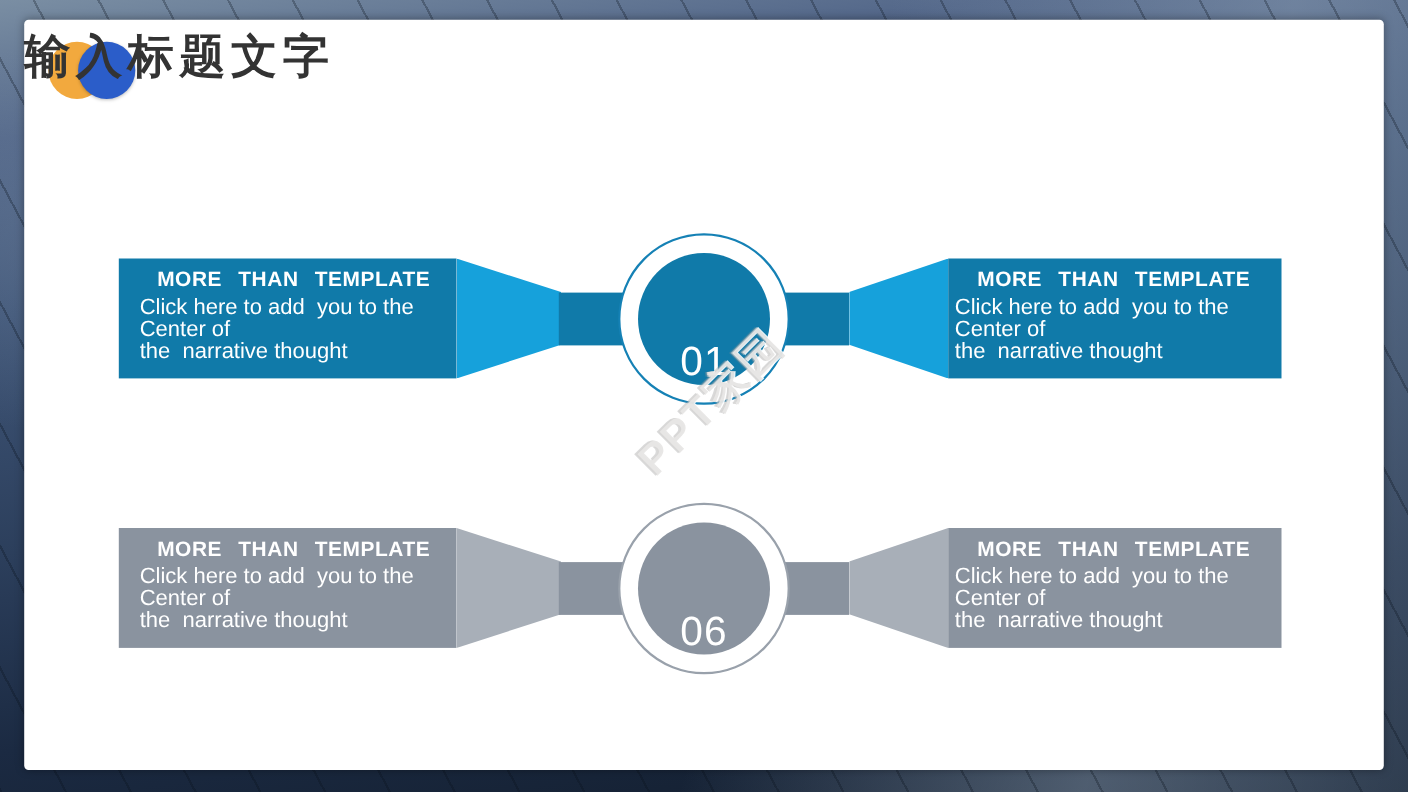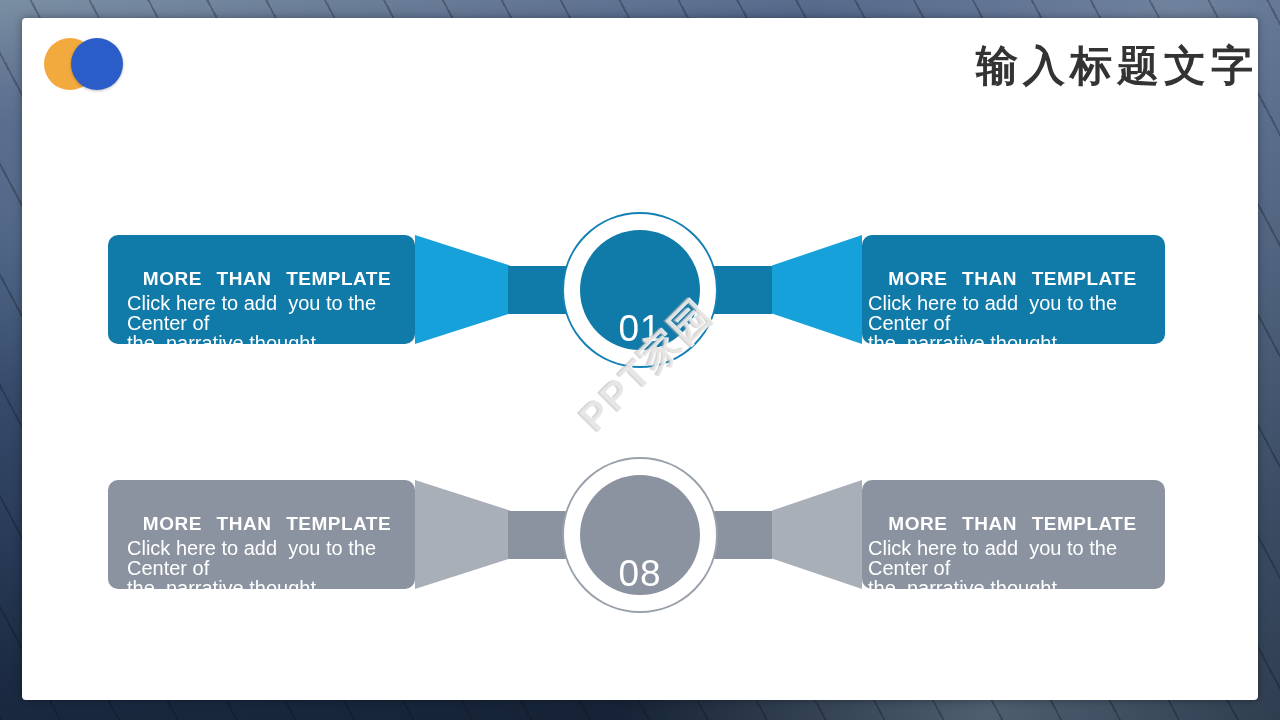--- a/index.html
+++ b/index.html
@@ -23,36 +23,36 @@
     background:var(--panel-bg);border-radius:4px;
     box-shadow:0 0 8px rgba(0,0,0,.35);
   }
   
   .logo{position:absolute;left:0;top:0;width:130px;height:100px;}
   .logo .circle{position:absolute;width:52px;height:52px;border-radius:50%;}
   .logo .yellow{left:22px;top:20px;background:var(--logo-yellow);}
   .logo .blue{left:49px;top:20px;background:var(--logo-blue);box-shadow:0 1px 3px rgba(0,0,0,.25);}
   
   .title{
-    position:absolute;left:0;top:20px;width:100%;margin:0;
-    text-align:right;
+    position:absolute;left:0;top:5px;width:100%;margin:0;
+    text-align:left;
     font-family:"DejaVu Serif","Liberation Serif",serif;
     font-size:42px;font-weight:bold;letter-spacing:5px;
     color:var(--title-text);
   }
   
   .row{position:absolute;left:0;width:100%;height:156px;}
   .row-blue{--dark:var(--accent-blue-dark);--light:var(--accent-blue-light);--ring:var(--accent-blue-ring);}
   .row-gray{--dark:var(--gray-dark);--light:var(--gray-light);--ring:var(--gray-ring);}
   .row-1{top:194px;}
   .row-2{top:439px;}
 
   .box{
     position:absolute;top:23px;height:109px;background:var(--dark);
-    color:#fff;box-sizing:border-box;padding-top:32px;border-radius:10px;
+    color:#fff;box-sizing:border-box;padding-top:8px;
   }
   .box-left{left:86px;width:307px;padding-left:19px;padding-right:8px;}
   .box-right{left:840px;width:303px;padding-left:6px;padding-right:8px;}
   .box-heading{
     font-size:19px;font-weight:bold;letter-spacing:.5px;word-spacing:9px;
     text-align:center;line-height:24px;margin-bottom:2px;
   }
   .box-body{
     font-size:20px;line-height:20px;white-space:pre-wrap;
   }
@@ -120,21 +120,21 @@
     <div class="box box-left">
       <div class="box-heading">MORE THAN TEMPLATE</div>
       <div class="box-body">Click here to add  you to the Center of
 the  narrative thought</div>
     </div>
     <div class="trap trap-left"></div>
     <div class="bar"></div>
     <div class="trap trap-right"></div>
     <div class="ring">
       <div class="disc">
-        <span class="num">08</span>
+        <span class="num">06</span>
       </div>
     </div>
     <div class="box box-right">
       <div class="box-heading">MORE THAN TEMPLATE</div>
       <div class="box-body">Click here to add  you to the Center of
 the  narrative thought</div>
     </div>
   </section>
 
   <div class="watermark">PPT家园</div>

